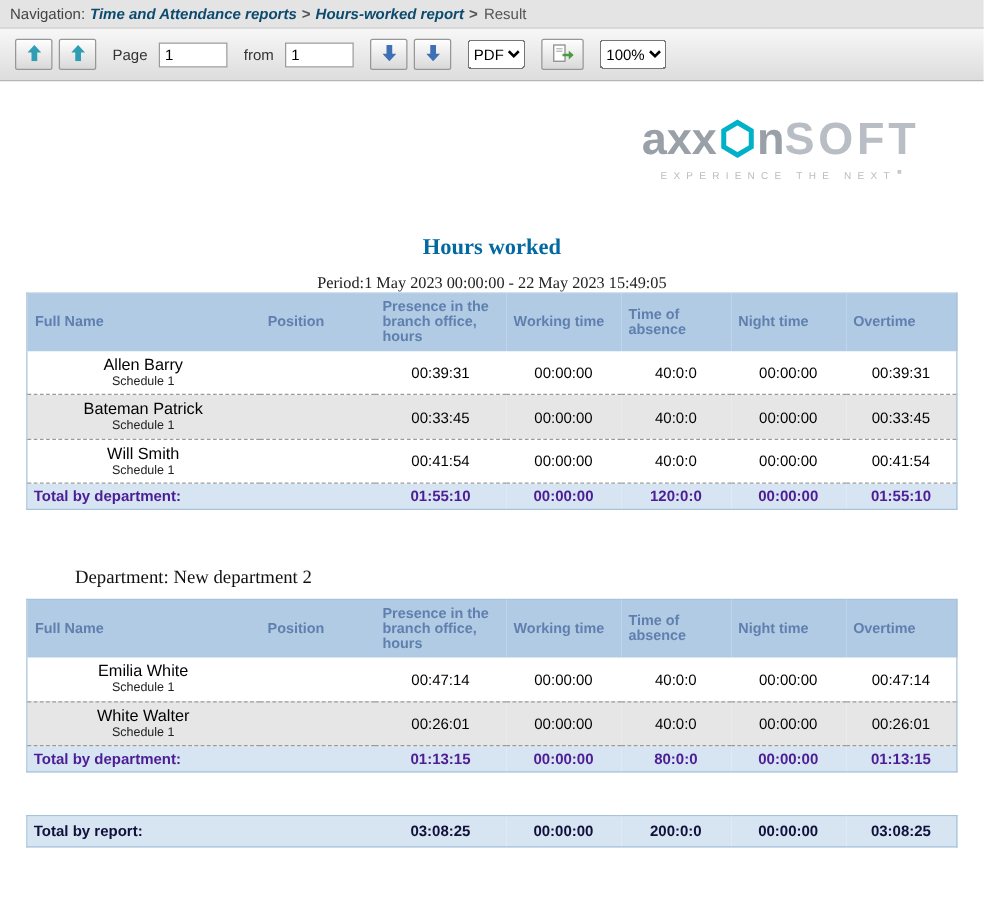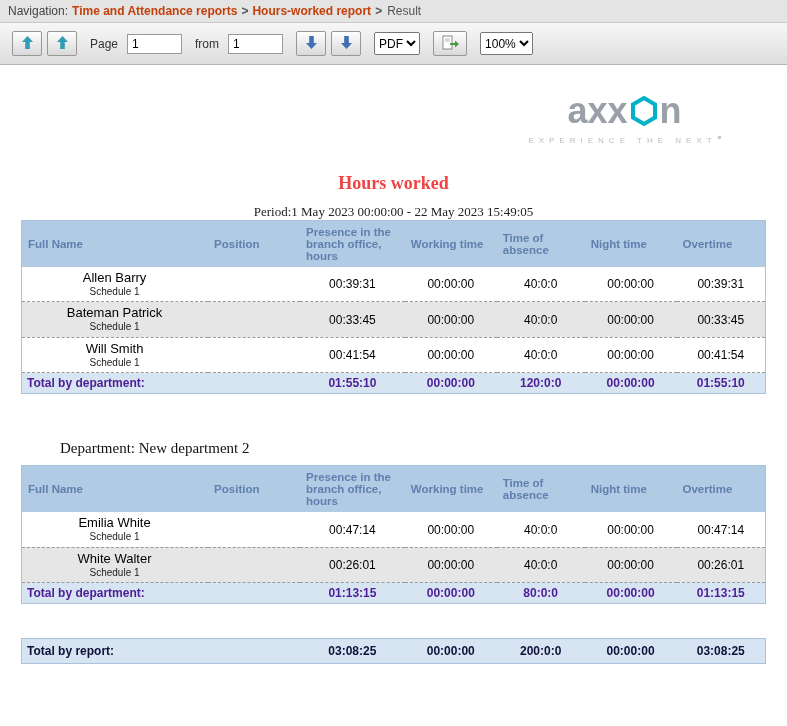--- a/index.html
+++ b/index.html
@@ -18,25 +18,26 @@
     background: #e4e4e4;
     border-bottom: 1px solid #c9c9c9;
     font-size: 12px;
     color: #444;
     display: flex;
     align-items: center;
     padding: 0 8px;
     white-space: nowrap;
   }
   .nav-bar a {
-    color: #c2410c;
+    color: #0c4a6e;
     font-weight: bold;
     text-decoration: none;
     margin: 0 4px;
     cursor: pointer;
+    font-style: italic;
   }
   .nav-bar .sep { color: #555; font-weight: bold; }
   .nav-bar .current { margin-left: 5px; color: #555; }
 
   
   .toolbar {
     height: 42px;
     background: linear-gradient(#f7f7f7, #dddddd);
     border-bottom: 1px solid #b5b5b5;
     display: flex;
@@ -102,26 +103,26 @@
   .tm-dot {
     display: inline-block;
     width: 3px; height: 3px;
     background: #c9c9c9;
     vertical-align: top;
     margin-left: 1px;
   }
 
   
   .report-title {
-    margin-top: 28px;
+    margin-top: 42px;
     text-align: center;
     font-family: "Liberation Serif", serif;
     font-weight: bold;
     font-size: 18px;
-    color: #ef4444;
+    color: #0369a1;
   }
   .report-period {
     margin-top: 10px;
     text-align: center;
     font-family: "Liberation Serif", serif;
     font-size: 13px;
     color: #222;
   }
   .dept-heading {
     font-family: "Liberation Serif", serif;
@@ -240,20 +241,21 @@
 
 <div class="logo-wrap">
   <div class="logo-line">
     <span>axx</span>
     <span class="logo-hex">
       <svg width="30" height="32" viewBox="0 0 30 32">
         <polygon points="15,3 26,9.5 26,22.5 15,29 4,22.5 4,9.5" fill="none" stroke="#00b1c8" stroke-width="4"></polygon>
       </svg>
     </span>
     <span>n</span>
+    <span class="soft">SOFT</span>
   </div>
   <div class="logo-tagline"><span>EXPERIENCE THE NEXT</span><span class="tm-dot"></span></div>
 </div>
 
 <div class="report-title">Hours worked</div>
 <div class="report-period">Period:1 May 2023 00:00:00 - 22 May 2023 15:49:05</div>
 
 <div class="dept">
   <table class="report-table">
     <colgroup>

